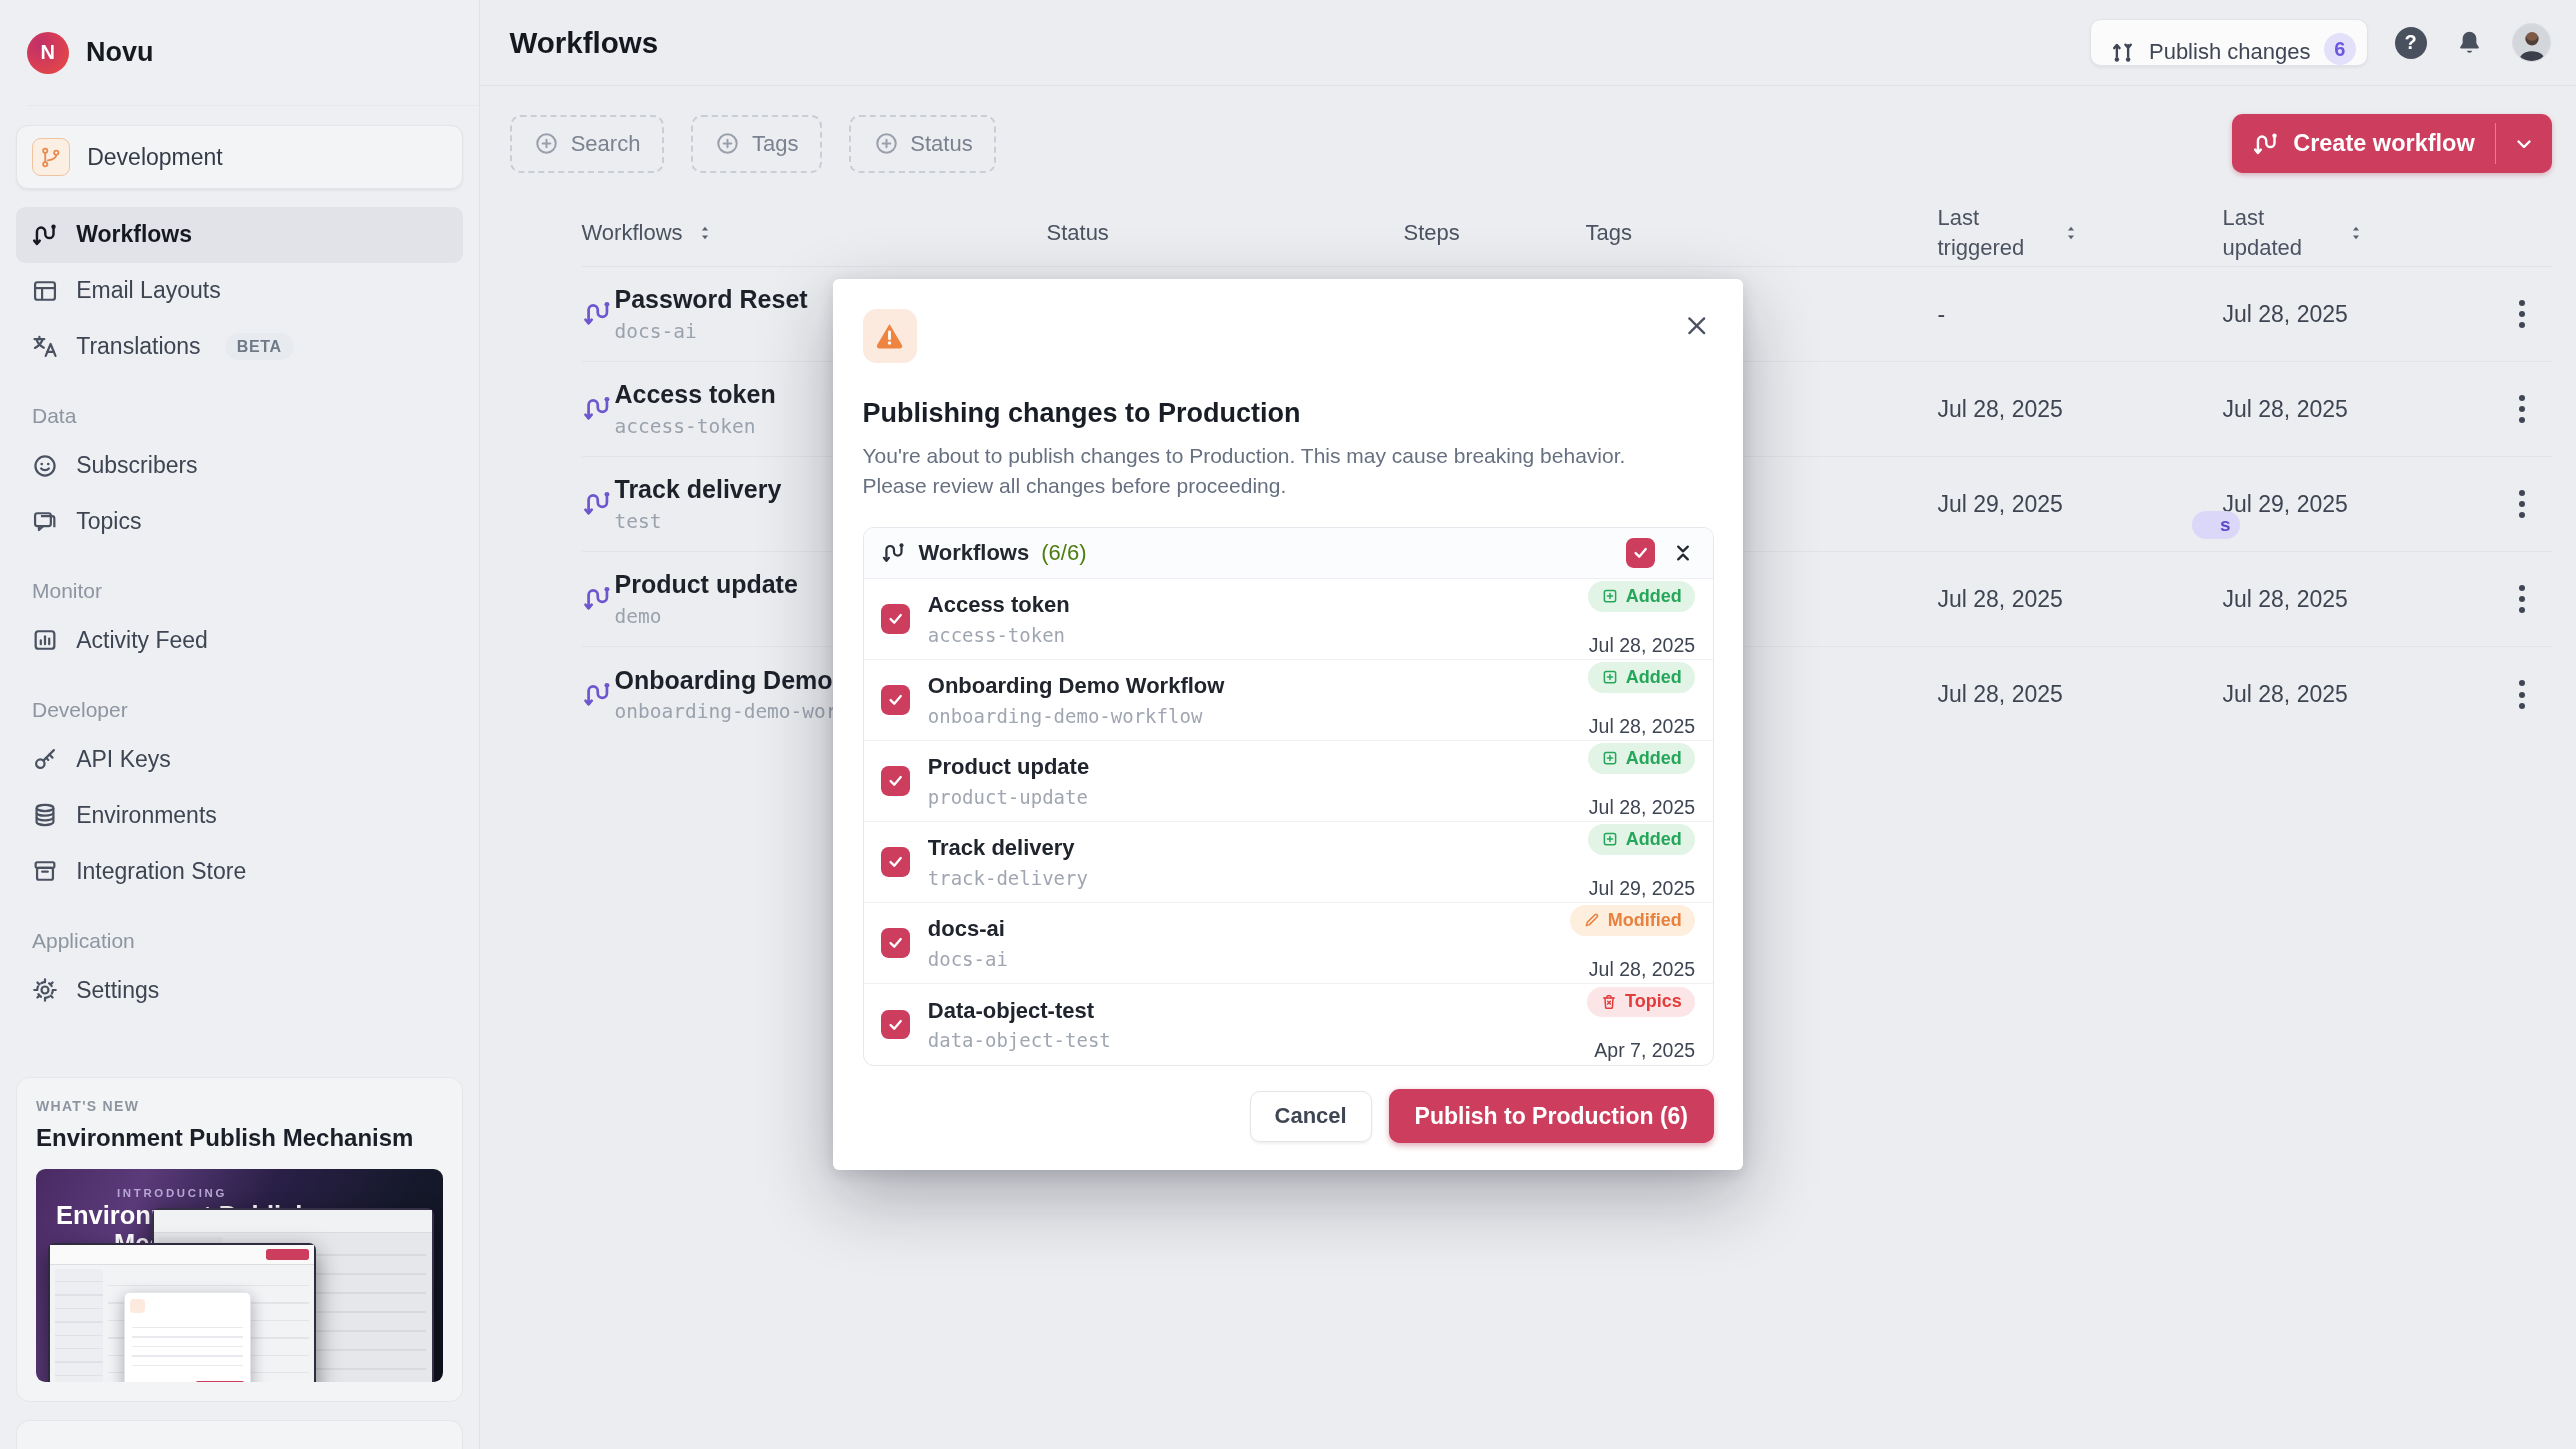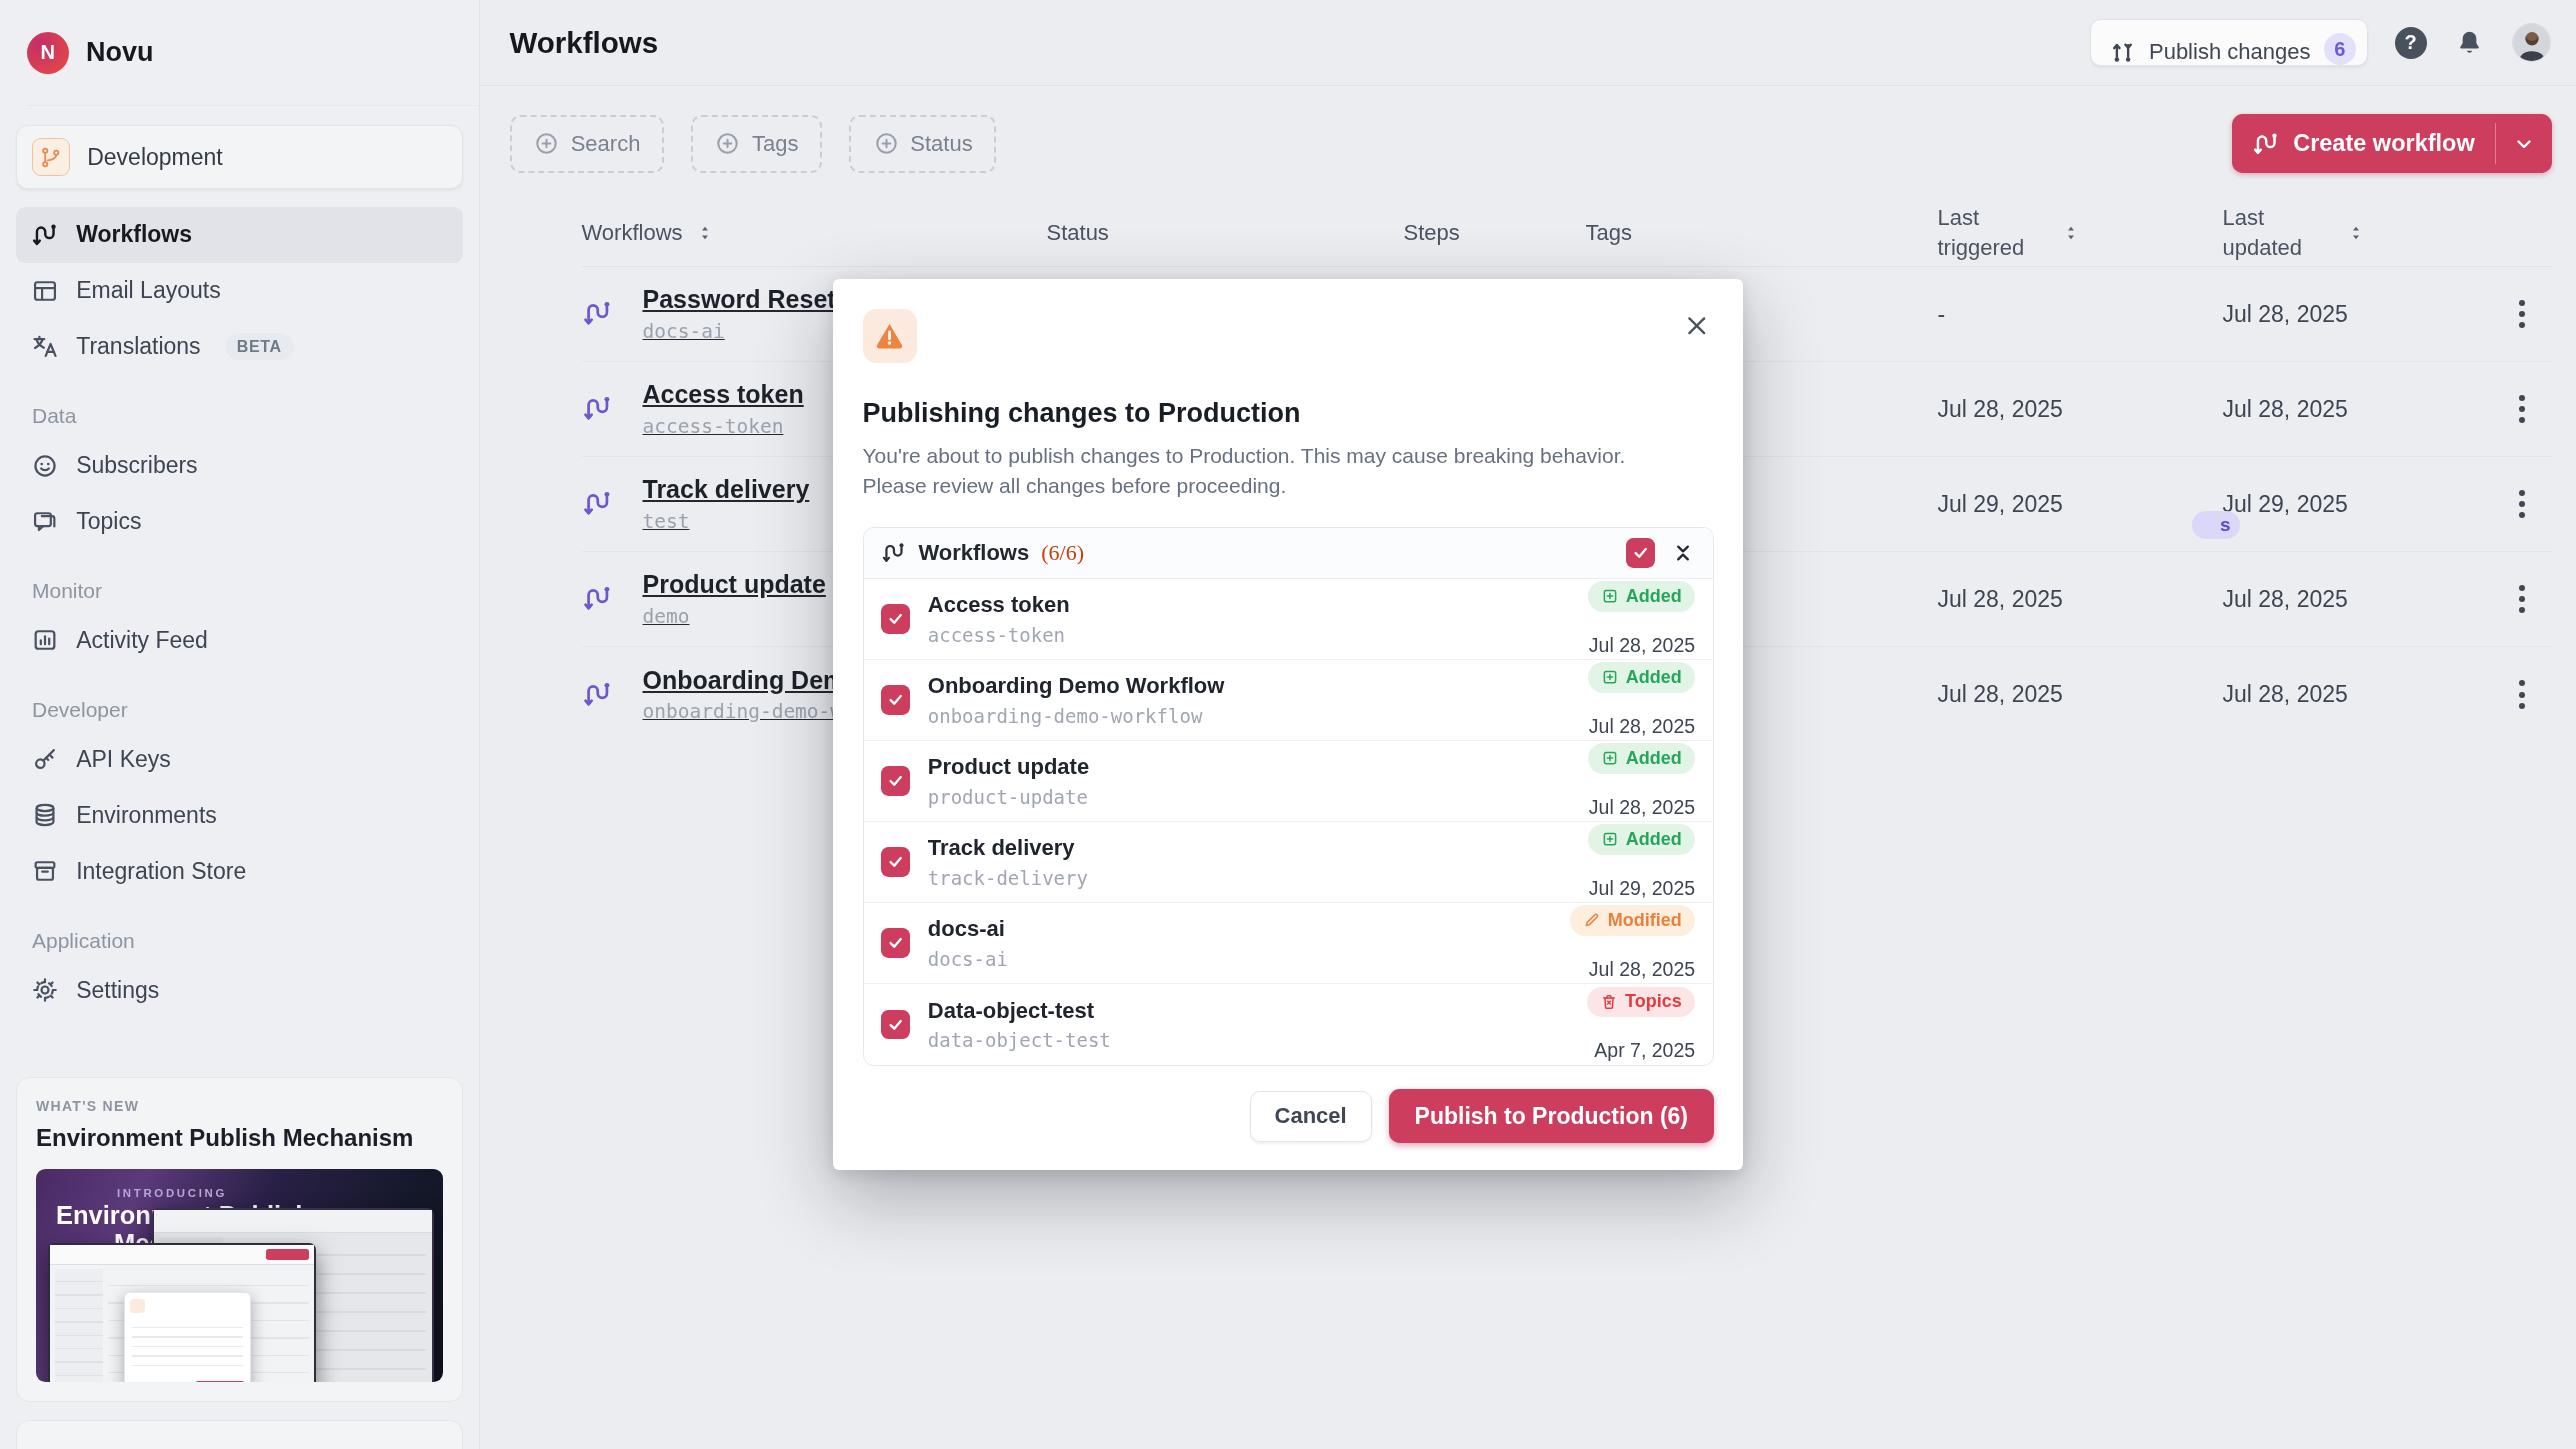--- a/index.html
+++ b/index.html
@@ -96,21 +96,21 @@
   .create-caret{display:flex;align-items:center;justify-content:center;width:56px;color:#fff;}
   .create-caret svg{width:24px;height:24px;}
 
   .table{margin:27px 0 0 72px;}
   .thead,.trow{display:grid;grid-template-columns:465px 357px 182px 352px 285px 252px 1fr;align-items:center;}
   .thead{height:67px;border-bottom:1.3px solid var(--hair);}
   .th{display:flex;align-items:center;gap:12px;font-size:22px;color:#4b5362;font-weight:500;}
   .th .narrow{width:111px;line-height:1.35;}
   .sort-ico{width:20px;height:20px;color:#57606e;flex:none;}
   .trow{height:95px;border-bottom:1.3px solid #e2e4e9;}
-  .cell-name{display:flex;align-items:center;gap:30px;text-decoration:underline;}
+  .cell-name{display:flex;align-items:center;gap:2px;}
   .cell-name .wico{width:31px;height:31px;color:var(--purple);flex:none;}
   .rn{font-size:25px;font-weight:600;color:#1d212a;white-space:nowrap;}
   .rs{font-size:19.5px;color:#9aa2ad;font-family:"DejaVu Sans Mono",monospace;margin-top:5.4px;white-space:nowrap;}
   .cell-date{font-size:23px;color:#3d4452;font-weight:500;}
   .cell-actions{display:flex;justify-content:flex-start;padding-left:38px;}
   .kebab{display:flex;flex-direction:column;gap:5.4px;cursor:pointer;padding:6.7px;}
   .kebab span{width:6px;height:6px;border-radius:50%;background:#3f4654;}
 
   .tag-sliver{position:absolute;left:1712px;top:511px;width:48px;height:28px;border-radius:14px;
     background:#dbd7f8;color:#5b4cc8;font-size:19px;font-weight:600;display:flex;align-items:center;
@@ -123,21 +123,21 @@
   .warn-box{width:54px;height:54px;border-radius:13.4px;background:var(--warn-bg);display:flex;align-items:center;justify-content:center;}
   .warn-box svg{width:31px;height:31px;}
   .modal-close{position:absolute;top:32px;right:32px;width:29.5px;height:29.5px;color:#4a5261;cursor:pointer;}
   .modal-title{margin-top:35px;font-size:27px;font-weight:600;color:#191d25;}
   .modal-desc{margin-top:12px;font-size:21px;line-height:1.45;color:#667080;}
   .panel{margin-top:25.5px;border:1.3px solid #e5e7ec;border-radius:10.7px;overflow:hidden;background:#fff;}
   .panel-head{height:51px;background:#fbfcfd;border-bottom:1.3px solid #eceef2;display:flex;align-items:center;
     gap:12px;padding:0 17.4px;}
   .panel-head .wico{width:25.5px;height:25.5px;color:#2b303a;}
   .panel-title{font-size:22px;font-weight:600;color:#23272f;}
-  .panel-count{font-size:22px;color:#c2410c;font-family:Liberation Serif, serif;}
+  .panel-count{font-size:22px;color:#4d7c0f;}
   .panel-right{margin-left:auto;display:flex;align-items:center;gap:16px;}
   .checkbox{width:29.5px;height:29.5px;border-radius:7.4px;background:var(--crimson);display:flex;align-items:center;
     justify-content:center;cursor:pointer;flex:none;}
   .checkbox svg{width:17.4px;height:17.4px;color:#fff;}
   .collapse-ico{width:24px;height:24px;color:#23272f;cursor:pointer;}
   .pitem{height:81px;display:flex;align-items:center;gap:17.4px;padding:0 17.4px;border-bottom:1.3px solid #eef0f3;}
   .pitem:last-child{border-bottom:none;}
   .pi-text{display:flex;flex-direction:column;gap:5.4px;}
   .pi-name{font-size:22px;font-weight:600;color:#20242d;}
   .pi-slug{font-size:19px;color:#a0a6b1;font-family:"DejaVu Sans Mono",monospace;}

